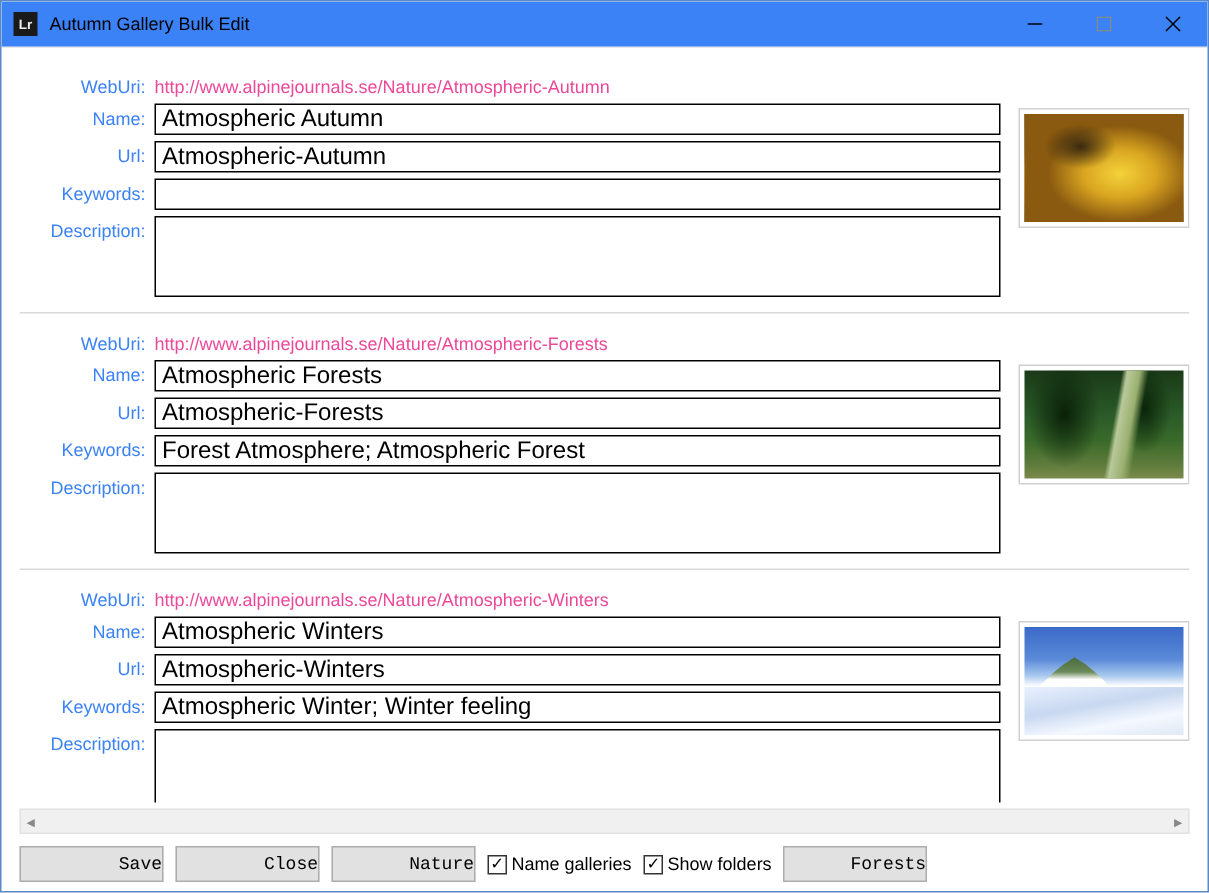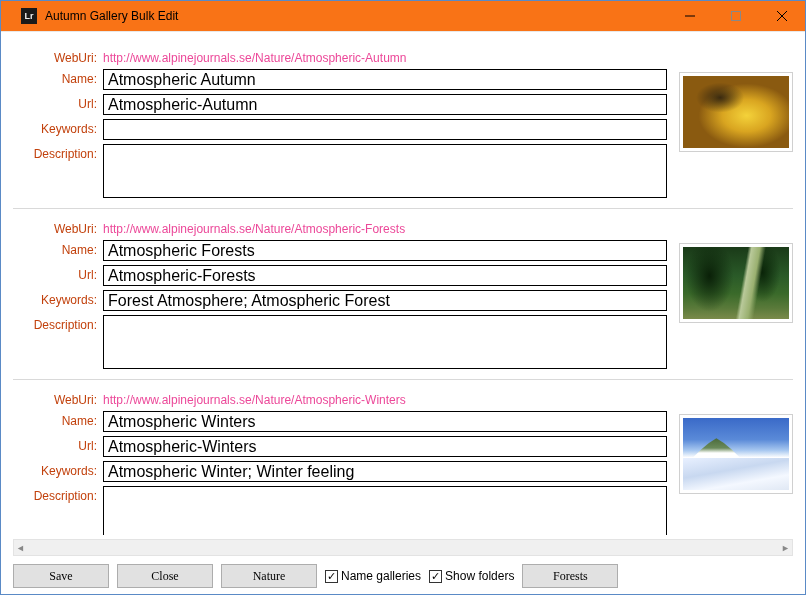--- a/index.html
+++ b/index.html
@@ -10,23 +10,22 @@
   color: #000;
   width: 806px;
   height: 595px;
   overflow: hidden;
   border: 1px solid #5a8ac6;
 }
 .titlebar {
   height: 31px;
   display: flex;
   align-items: center;
-  background: #f97316;
+  background: #3b82f6;
   border-bottom: 1px solid #e8e8e8;
-  padding-left: 12px;
 }
 .titlebar .app-icon {
   width: 16px; height: 16px;
   margin: 0 8px 0 8px;
   background: #1a1a1a;
   display: flex; align-items: center; justify-content: center;
   font-size: 9px; color: #eee; font-weight: bold;
 }
 .titlebar .title { flex: 0 0 auto; font-size: 12px; }
 .titlebar .spacer { flex: 1; }
@@ -57,21 +56,21 @@
   display: grid;
   grid-template-columns: 84px 1fr;
   column-gap: 6px;
   row-gap: 4px;
   align-items: start;
 }
 .lbl {
   text-align: right;
   padding-top: 3px;
   font-size: 12px;
-  color: #c2410c;
+  color: #3b82f6;
 }
 .weburi {
   color: #ec4899;
   padding-top: 3px;
   font-size: 12px;
   word-break: break-all;
 }
 .fld {
   width: 100%;
   border: 1px solid #000;
@@ -109,23 +108,24 @@
 .button-row {
   display: flex;
   align-items: center;
   gap: 8px;
   padding-top: 8px;
 }
 .btn {
   width: 96px; height: 24px;
   background: #e1e1e1;
   border: 1px solid #adadad;
-  font-family: Liberation Serif, serif;
+  font-family: Liberation Mono, monospace;
   font-size: 12px;
   cursor: default;
+  text-align: right;
 }
 .chk-wrap {
   display: flex; align-items: center; gap: 3px;
   font-size: 12px;
 }
 .chk {
   width: 13px; height: 13px;
   border: 1px solid #333;
   display:inline-flex; align-items:center; justify-content:center;
   font-size: 11px; line-height: 1;

